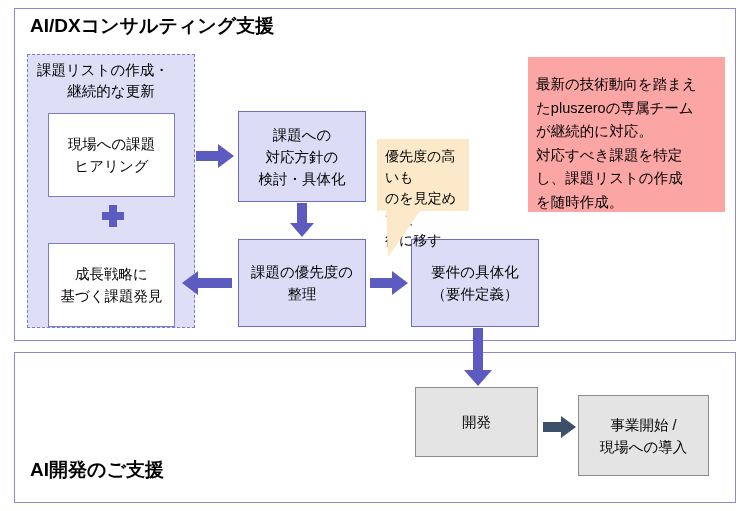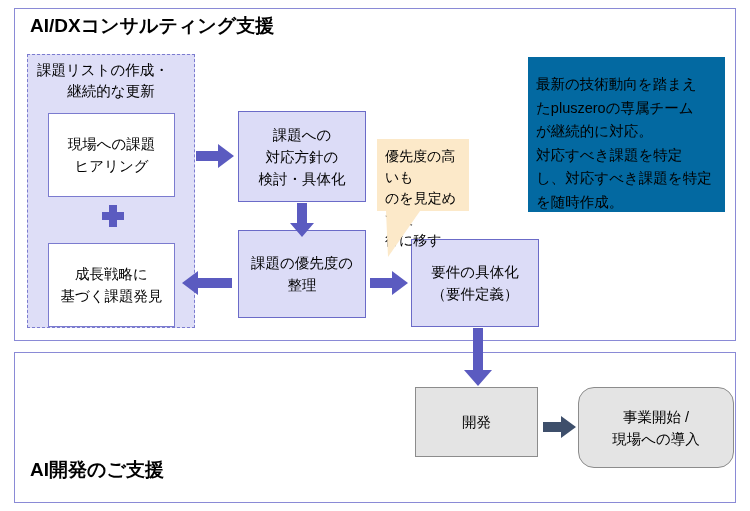--- a/index.html
+++ b/index.html
@@ -70,25 +70,25 @@
     color:#000;
   }
   .box-white{ background:#ffffff; border:1.4px solid #7b7bcf; }
   .box-lav  { background:#dcdcf7; border:1.4px solid #6b6bc8; }
   .box-gray { background:#e4e4e4; border:1.2px solid #8c8c8c; }
 
   #box-hearing   { left:48px;  top:113px; width:127px; height:84px; }
   #box-strategy  { left:48px;  top:243px; width:127px; height:84px; }
 
   #box-policy    { left:238px; top:111px; width:128px; height:91px; }
-  #box-priority  { left:238px; top:230px; width:128px; height:88px; }
+  #box-priority  { left:238px; top:239px; width:128px; height:88px; }
   #box-require   { left:411px; top:239px; width:128px; height:88px; }
 
   #box-develop   { left:415px; top:387px; width:123px; height:70px;justify-content:center; }
-  #box-launch    { left:578px; top:387px; width:156px; height:81px;border-radius:16px; }
+  #box-launch    { left:578px; top:395px; width:131px; height:81px; }
 
   
   #plus-icon{
     position:absolute;
     left:102px; top:205px;
     width:22px; height:22px;
   }
   #plus-icon::before,#plus-icon::after{
     content:"";position:absolute;background:#5b5bc0;
   }
@@ -120,21 +120,21 @@
   }
   #callout-tail{
     position:absolute;
     left:386px; top:211px; width:40px; height:46px;
   }
 
   
   #note-team{
     position:absolute;
     left:528px; top:57px; width:197px; height:155px;
-    background:#0369a1;
+    background:#fca5a5;
     box-sizing:border-box;
     padding:16px 4px 0 8px;
     font-size:14.5px;
     line-height:23.5px;
     text-align:left;
     color:#000;
   }
   .nowrapline{ display:block; }
 </style>
 </head>
@@ -223,21 +223,21 @@
     <svg viewBox="0 0 40 46" width="40" height="46">
       <polygon points="0,0 34,0 2,46" fill="#fce9c9"></polygon>
     </svg>
   </div>
 
   <div id="note-team">
     <span class="nowrapline">最新の技術動向を踏まえ</span>
     <span class="nowrapline">たpluszeroの専属チーム</span>
     <span class="nowrapline">が継続的に対応。</span>
     <span class="nowrapline">対応すべき課題を特定</span>
-    <span class="nowrapline">し、対応すべき課題を特定</span>
+    <span class="nowrapline">し、課題リストの作成</span>
     <span class="nowrapline">を随時作成。</span>
   </div>
 
   <div class="panel" id="panel-development"></div>
 
   <div class="panel-title" id="title-development">AI開発のご支援</div>
 
   <div class="arrow" id="arrow-require-develop">
     <svg viewBox="0 0 28 58" width="28" height="58">
       <polygon points="9,0 19,0 19,42 28,42 14,58 0,42 9,42" fill="#5b5bc0"></polygon>

